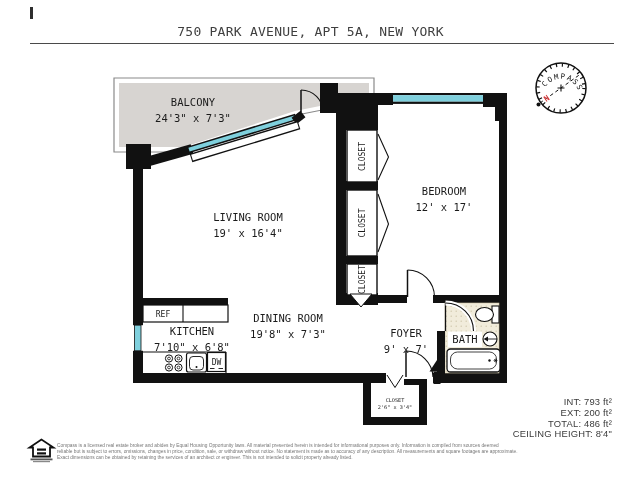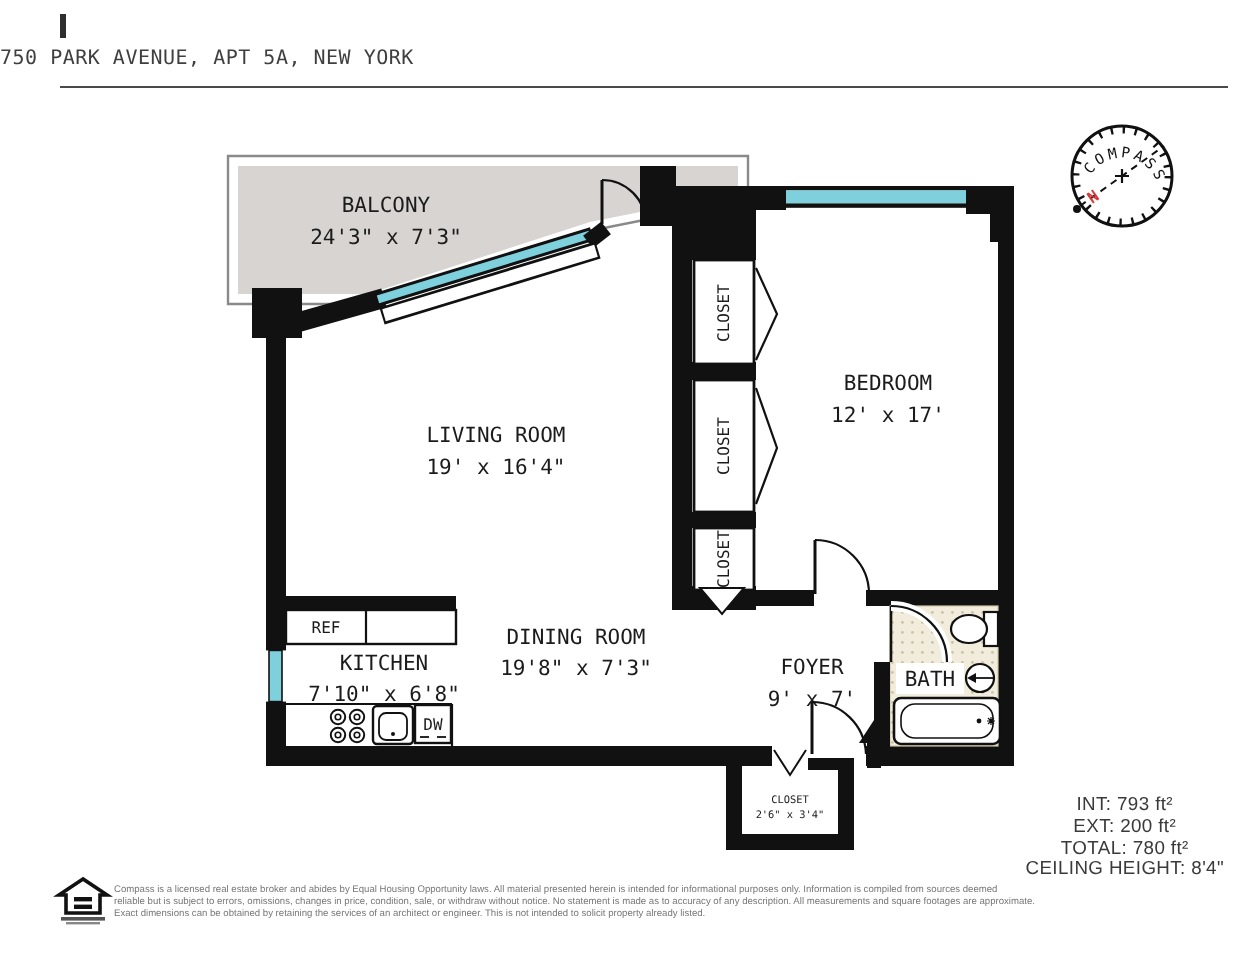--- a/index.html
+++ b/index.html
@@ -1,30 +1,30 @@
 <!DOCTYPE html>
 <html><head>
 <meta charset="utf-8">
 <style>
   html,body{margin:0;padding:0;}
   body{width:621px;height:480px;position:relative;background:#ffffff;overflow:hidden;
        font-family:"DejaVu Sans Mono",monospace;}
-  .title{position:absolute;top:24px;left:0;right:0;text-align:left;
-         font-size:10px;letter-spacing:0.25px;color:#3f3f3f;font-weight:500;}
+  .title{position:absolute;top:24px;left:0;right:0;text-align:center;
+         font-size:13px;letter-spacing:0.25px;color:#3f3f3f;font-weight:500;}
   .rule{position:absolute;top:43px;left:30px;width:584px;height:1px;background:#4a4a4a;}
   .pagemark{position:absolute;top:7px;left:30px;width:2.5px;height:12px;background:#2e2e2e;}
   svg{position:absolute;top:0;left:0;}
   svg text{font-family:"DejaVu Sans Mono",monospace;}
   .rlabel{font-size:10.5px;fill:#1b1b1b;text-anchor:middle;font-weight:500;}
   .clabel{font-size:8px;fill:#1b1b1b;text-anchor:middle;font-weight:500;}
   .tiny{font-size:5.2px;fill:#1b1b1b;text-anchor:middle;font-weight:500;}
   .fixlabel{font-size:8px;fill:#1b1b1b;text-anchor:middle;font-weight:500;}
   .wall{fill:#111111;}
   .thin{stroke:#111111;fill:#ffffff;}
-  .info{position:absolute;top:397px;right:9px;text-align:center;
+  .info{position:absolute;top:397px;right:9px;text-align:right;
         font-family:"Liberation Sans",sans-serif;font-size:9.4px;line-height:10.8px;
         color:#3a3a3a;font-weight:500;letter-spacing:0.2px;}
   .disclaimer{position:absolute;top:443px;left:57px;width:555px;
         font-family:"Liberation Sans",sans-serif;font-size:4.8px;line-height:6.1px;color:#777;}
 </style>
 </head>
 <body>
 
 <div class="pagemark"></div>
 <div class="title">750 PARK AVENUE, APT 5A, NEW YORK</div>
@@ -227,21 +227,21 @@
     <rect x="37" y="448.5" width="9" height="2.2" fill="#111"></rect>
     <rect x="37" y="452.3" width="9" height="2.2" fill="#111"></rect>
     <rect x="30.5" y="458.5" width="22" height="1.8" fill="#555"></rect>
     <rect x="33" y="461" width="17" height="1.2" fill="#888"></rect>
   </g>
 </svg>
 
 <div class="info">
   <div>INT: 793 ft²</div>
   <div>EXT: 200 ft²</div>
-  <div>TOTAL: 780 ft²</div>
+  <div>TOTAL: 486 ft²</div>
   <div>CEILING HEIGHT: 8'4"</div>
 </div>
 
 <div class="disclaimer">
   <div>Compass is a licensed real estate broker and abides by Equal Housing Opportunity laws. All material presented herein is intended for informational purposes only. Information is compiled from sources deemed</div>
   <div>reliable but is subject to errors, omissions, changes in price, condition, sale, or withdraw without notice. No statement is made as to accuracy of any description. All measurements and square footages are approximate.</div>
   <div>Exact dimensions can be obtained by retaining the services of an architect or engineer. This is not intended to solicit property already listed.</div>
 </div>
 
 </body></html>

